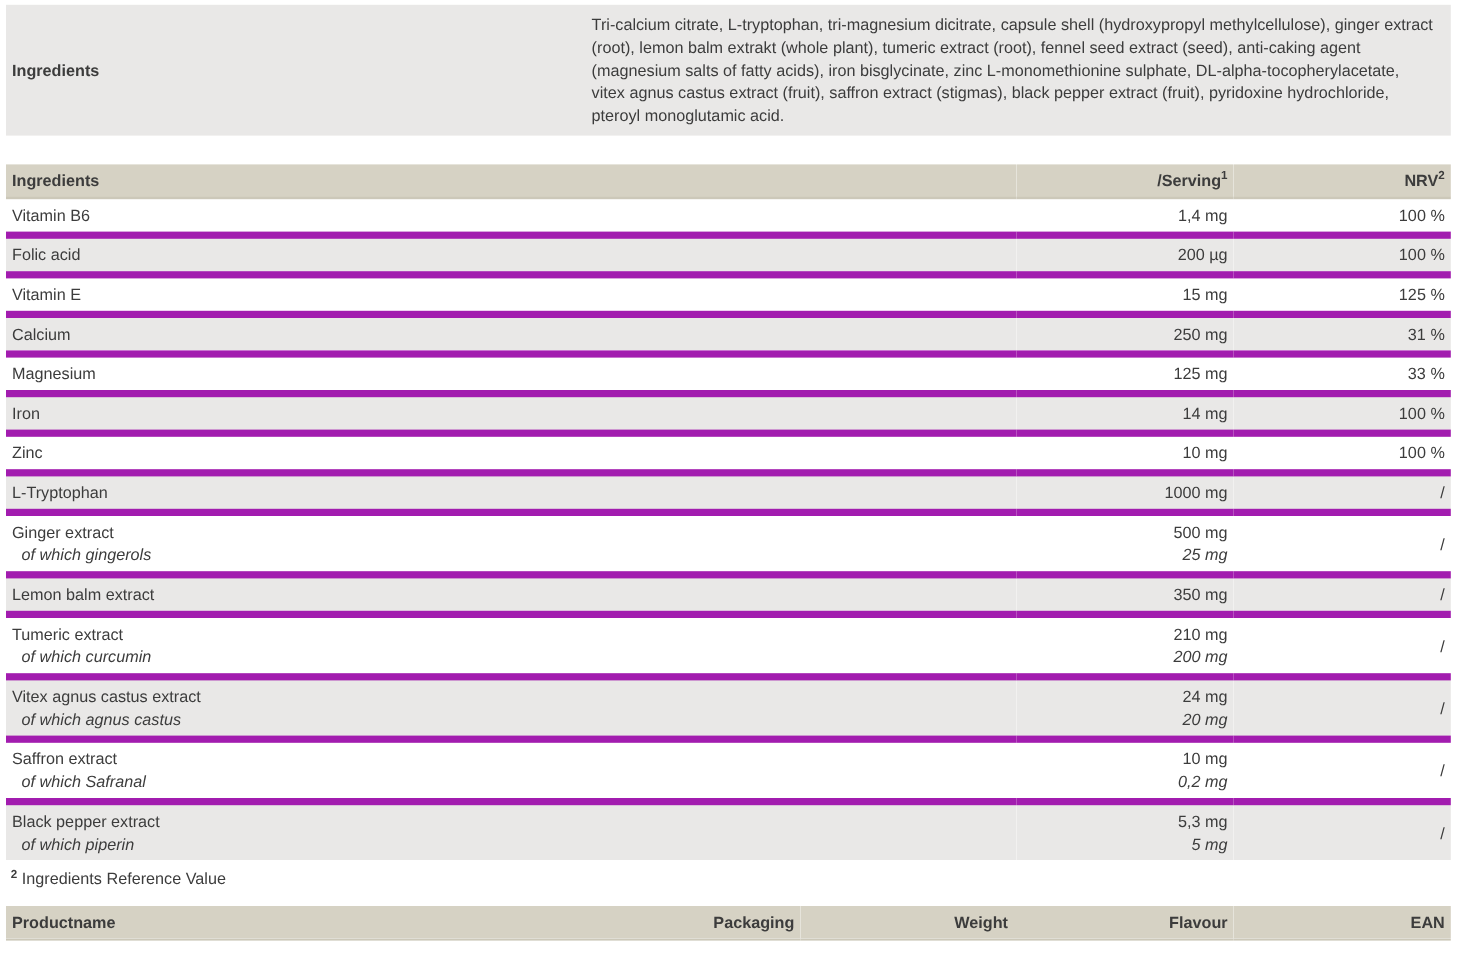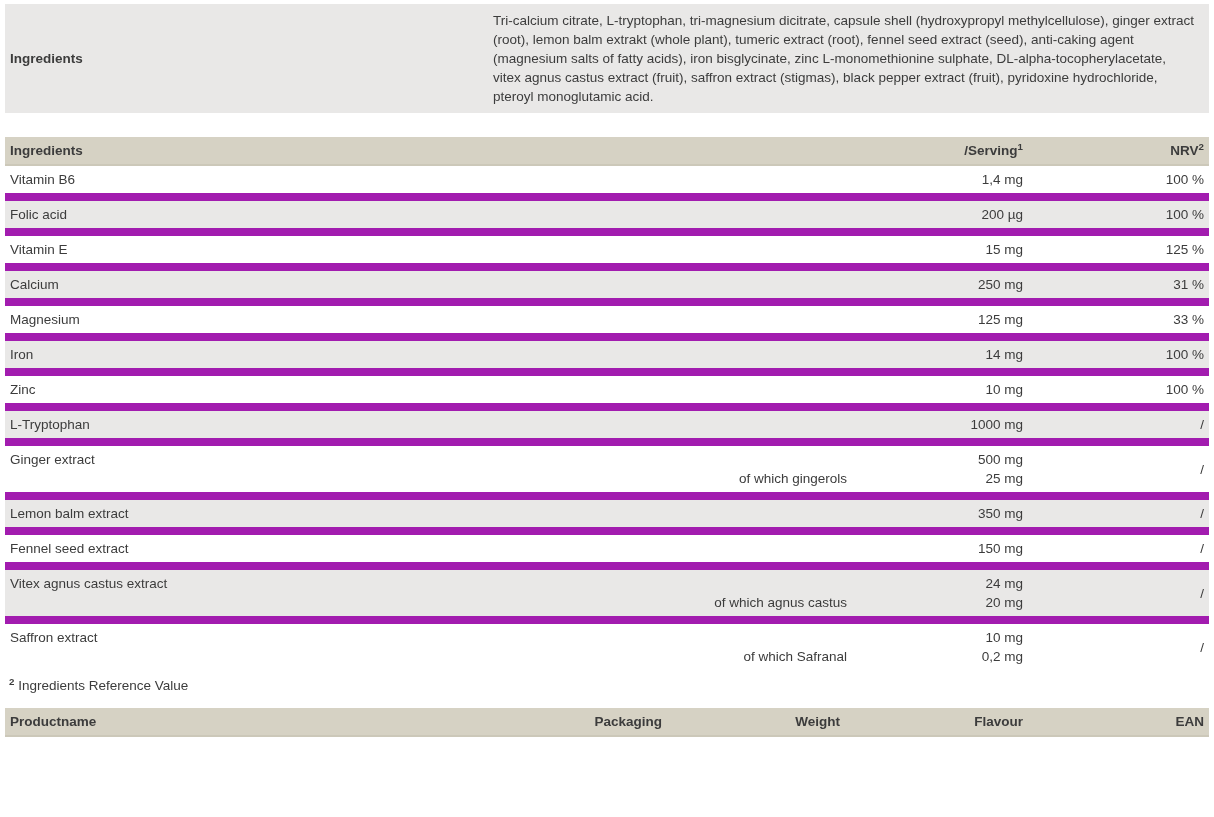--- a/index.html
+++ b/index.html
@@ -51,28 +51,28 @@
     overflow: hidden;
   }
   thead th {
     background: #d6d2c4;
     font-weight: bold;
     border-bottom: 2px solid #ccc8b9;
     padding-top: 4px;
     padding-bottom: 4px;
   }
   tbody tr {
-    border-top: 8px solid #a21caf;
+    border-top: 6px solid #a21caf;
   }
   tbody tr:first-child { border-top: none; }
   tbody tr:nth-child(even) { background: #e9e8e7; }
   .num, .r { text-align: right; padding-right: 5px; margin-top: 12px; }
   .sub {
+    font-style: italic;
     padding-left: 8px;
-    text-align: right;
   }
   td.c-serving .sub { padding-left: 0; }
   sup {
     font-size: 0.72em;
     font-weight: bold;
     line-height: 0;
   }
 
   .nutrition-table { margin-top: 24px; }
 
@@ -193,24 +193,26 @@
           <td class="c-name">
             <div>Lemon balm extract</div>
           </td>
           <td class="num c-serving">
             <div>350 mg</div>
           </td>
           <td class="num">/</td>
         </tr>
         <tr>
           <td class="c-name">
-            <div>Fennel seed extract</div>
-          </td>
-          <td class="num c-serving">
-            <div>150 mg</div>
+            <div>Tumeric extract</div>
+            <div class="sub">of which curcumin</div>
+          </td>
+          <td class="num c-serving">
+            <div>210 mg</div>
+            <div class="sub">200 mg</div>
           </td>
           <td class="num">/</td>
         </tr>
         <tr>
           <td class="c-name">
             <div>Vitex agnus castus extract</div>
             <div class="sub">of which agnus castus</div>
           </td>
           <td class="num c-serving">
             <div>24 mg</div>
@@ -219,20 +221,31 @@
           <td class="num">/</td>
         </tr>
         <tr>
           <td class="c-name">
             <div>Saffron extract</div>
             <div class="sub">of which Safranal</div>
           </td>
           <td class="num c-serving">
             <div>10 mg</div>
             <div class="sub">0,2 mg</div>
+          </td>
+          <td class="num">/</td>
+        </tr>
+        <tr>
+          <td class="c-name">
+            <div>Black pepper extract</div>
+            <div class="sub">of which piperin</div>
+          </td>
+          <td class="num c-serving">
+            <div>5,3 mg</div>
+            <div class="sub">5 mg</div>
           </td>
           <td class="num">/</td>
         </tr>
       </tbody>
   </table>
 
   <div class="footnotes" id="footnotes">
       <div class="footnote"><sup>2</sup> <span>Ingredients Reference Value</span></div>
     </div>
 

